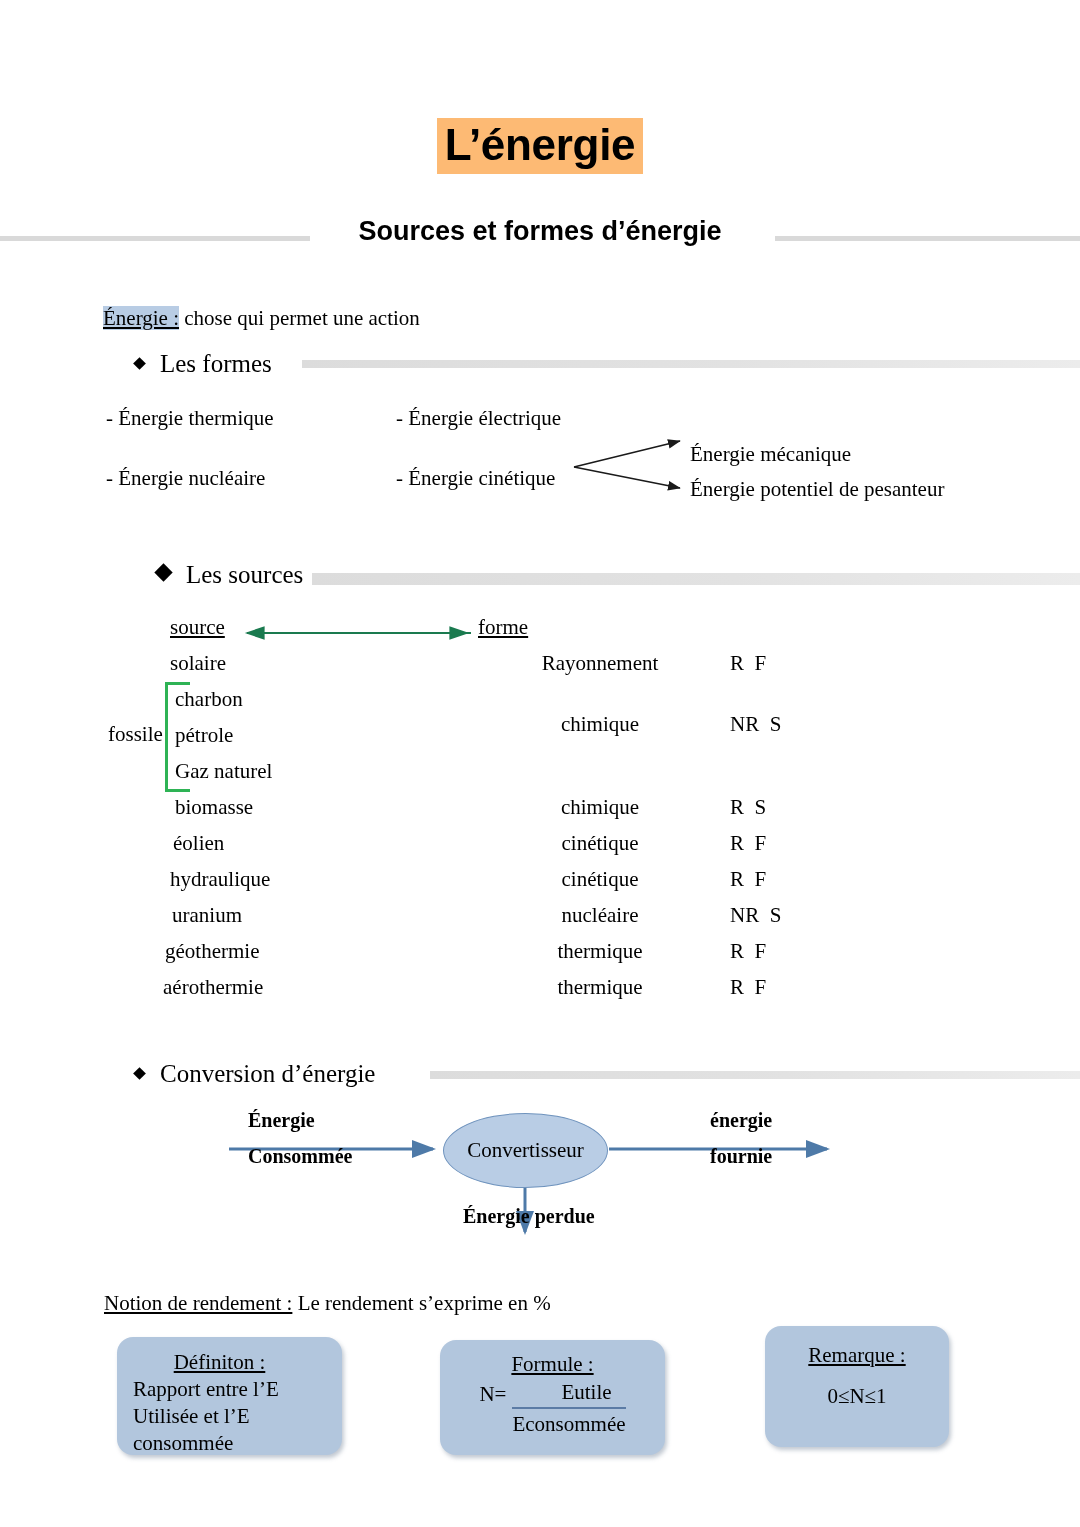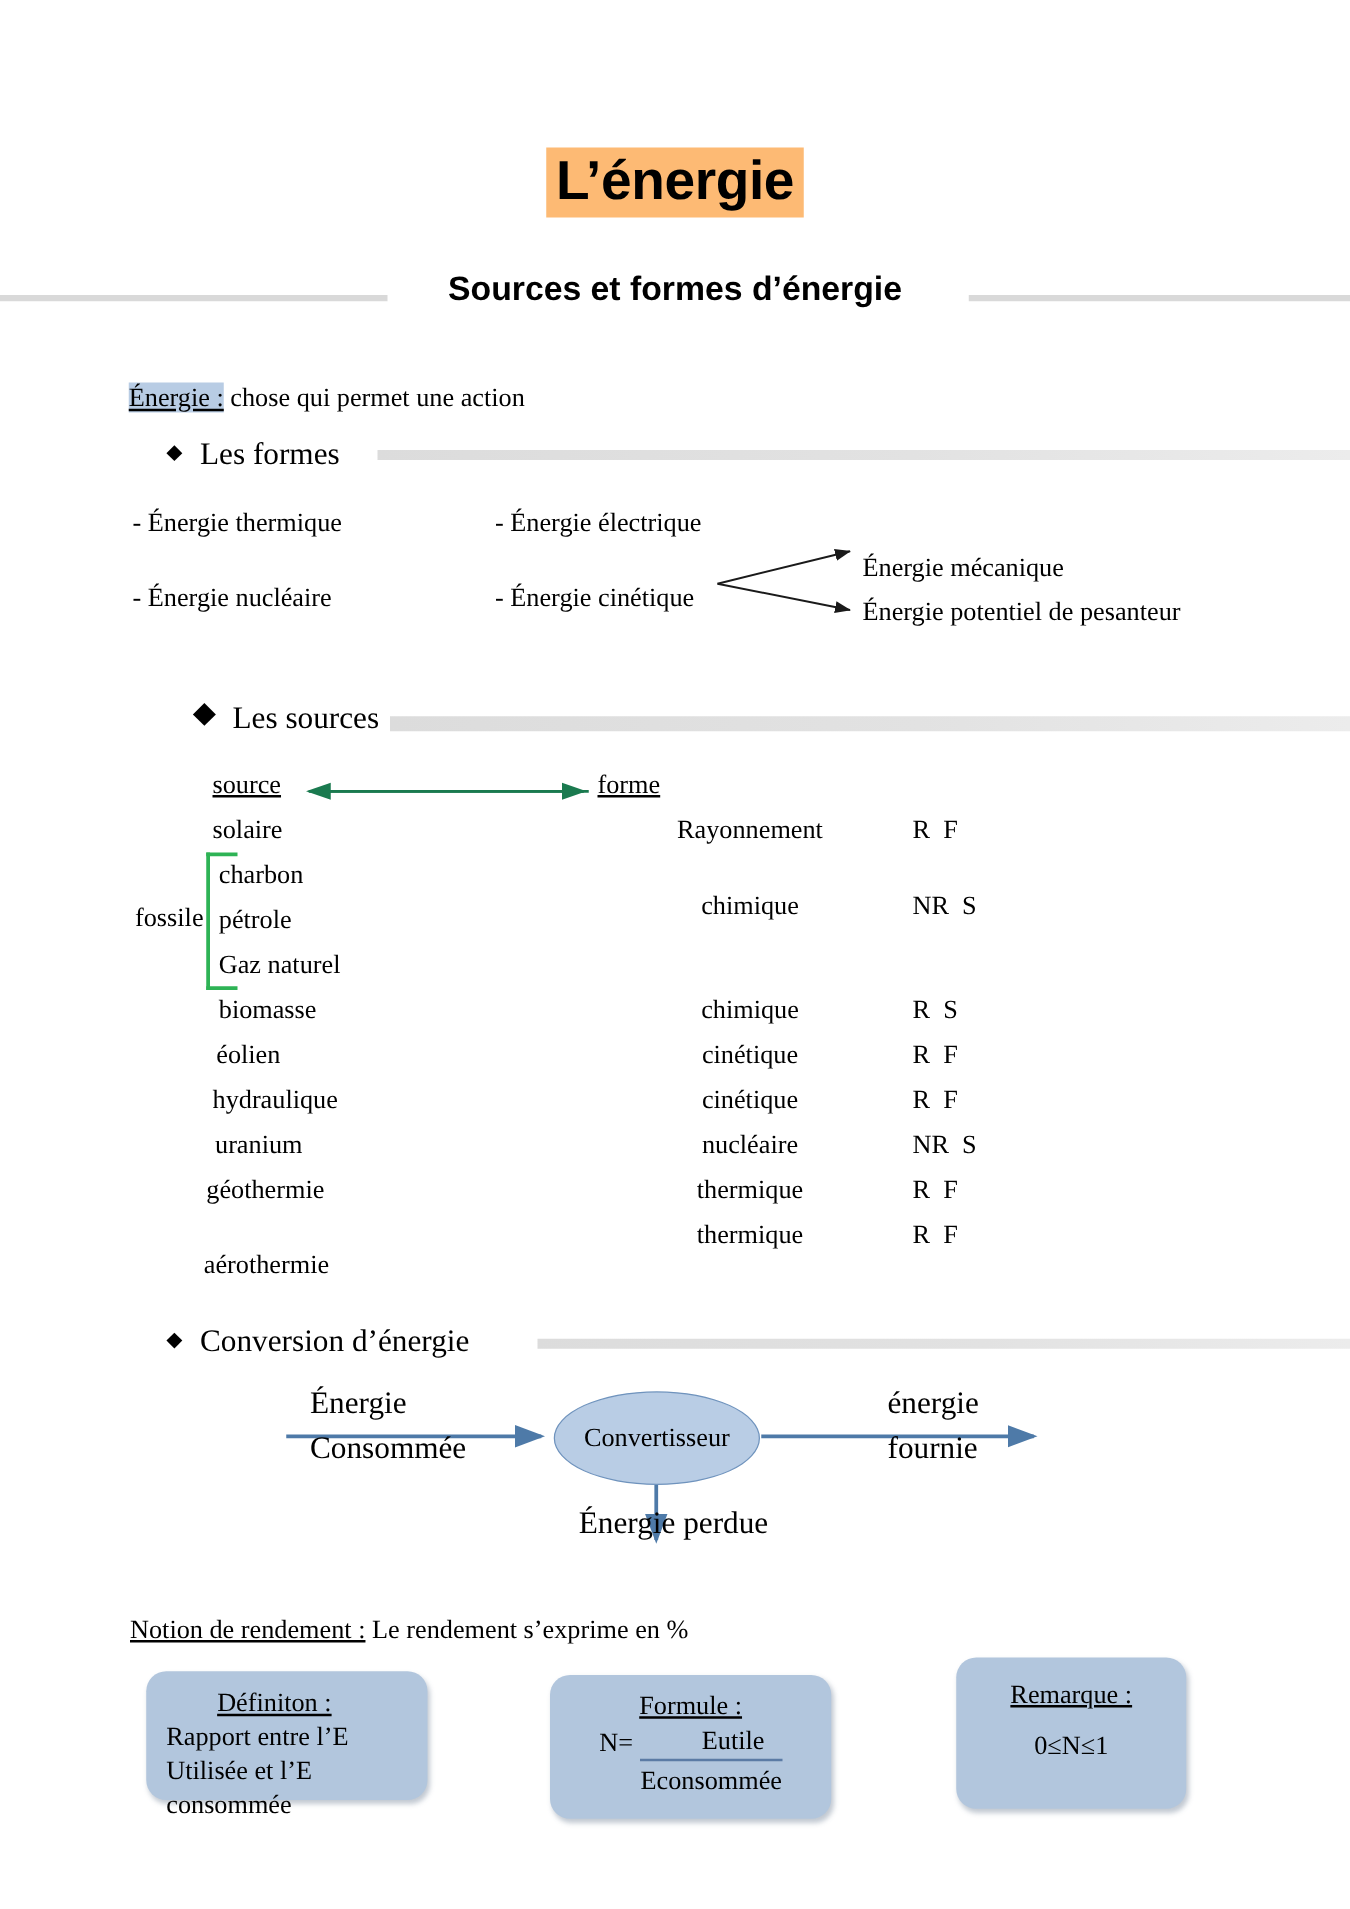--- a/index.html
+++ b/index.html
@@ -175,22 +175,23 @@
     border-radius: 50%;
     background: #b9cde5;
     border: 1.5px solid #6f93bd;
     display: flex;
     align-items: center;
     justify-content: center;
     font-size: 21px;
   }
   .conv-label {
     position: absolute;
-    font-size: 25px;
-    white-space: nowrap;
+    font-size: 20px;
+    white-space: nowrap;
+    font-weight: bold;
   }
   #conv-in-1   { left: 33px;  top: 9px; }
   #conv-in-2   { left: 33px;  top: 45px; }
   #conv-out-1  { left: 495px; top: 9px; }
   #conv-out-2  { left: 495px; top: 45px; }
   #conv-lost   { left: 248px; top: 105px; }
 
   
   #rendement-line {
     position: absolute;
@@ -203,21 +204,21 @@
   .info-box {
     position: absolute;
     background: #b2c6dd;
     border-radius: 16px;
     box-shadow: 2px 3px 4px rgba(120,135,155,0.45);
     font-size: 21px;
     line-height: 1.28;
   }
   #box-definition {
     left: 117px; top: 1337px;
-    width: 225px; height: 103px;
+    width: 225px; height: 118px;
     padding: 12px 10px 0 16px;
     box-sizing: border-box;
   }
   #box-formule {
     left: 440px; top: 1340px;
     width: 225px; height: 115px;
     padding: 11px 8px 0 8px;
     box-sizing: border-box;
     text-align: center;
   }
@@ -345,21 +346,21 @@
     <div class="src-cell src-col-flags" style="top:252px;"><span>R</span>&nbsp;&nbsp;<span>F</span></div>
 
     <div class="src-cell src-col-source" style="top:288px; left:2px;">uranium</div>
     <div class="src-cell src-col-forme" style="top:288px;">nucléaire</div>
     <div class="src-cell src-col-flags" style="top:288px;"><span>NR</span>&nbsp;&nbsp;<span>S</span></div>
 
     <div class="src-cell src-col-source" style="top:324px; left:-5px;">géothermie</div>
     <div class="src-cell src-col-forme" style="top:324px;">thermique</div>
     <div class="src-cell src-col-flags" style="top:324px;"><span>R</span>&nbsp;&nbsp;<span>F</span></div>
 
-    <div class="src-cell src-col-source" style="top:360px; left:-7px;margin-top:24px;">aérothermie</div>
+    <div class="src-cell src-col-source" style="top:360px; left:-7px;">aérothermie</div>
     <div class="src-cell src-col-forme" style="top:360px;">thermique</div>
     <div class="src-cell src-col-flags" style="top:360px;"><span>R</span>&nbsp;&nbsp;<span>F</span></div>
   </div>
 
   <div id="fossile-bracket"></div>
   <div id="fossile-label">fossile</div>
 
   <div id="heading-conversion" class="section-heading">
     <span class="bullet-diamond bullet-sm"></span><span>Conversion d’énergie</span>
   </div>

